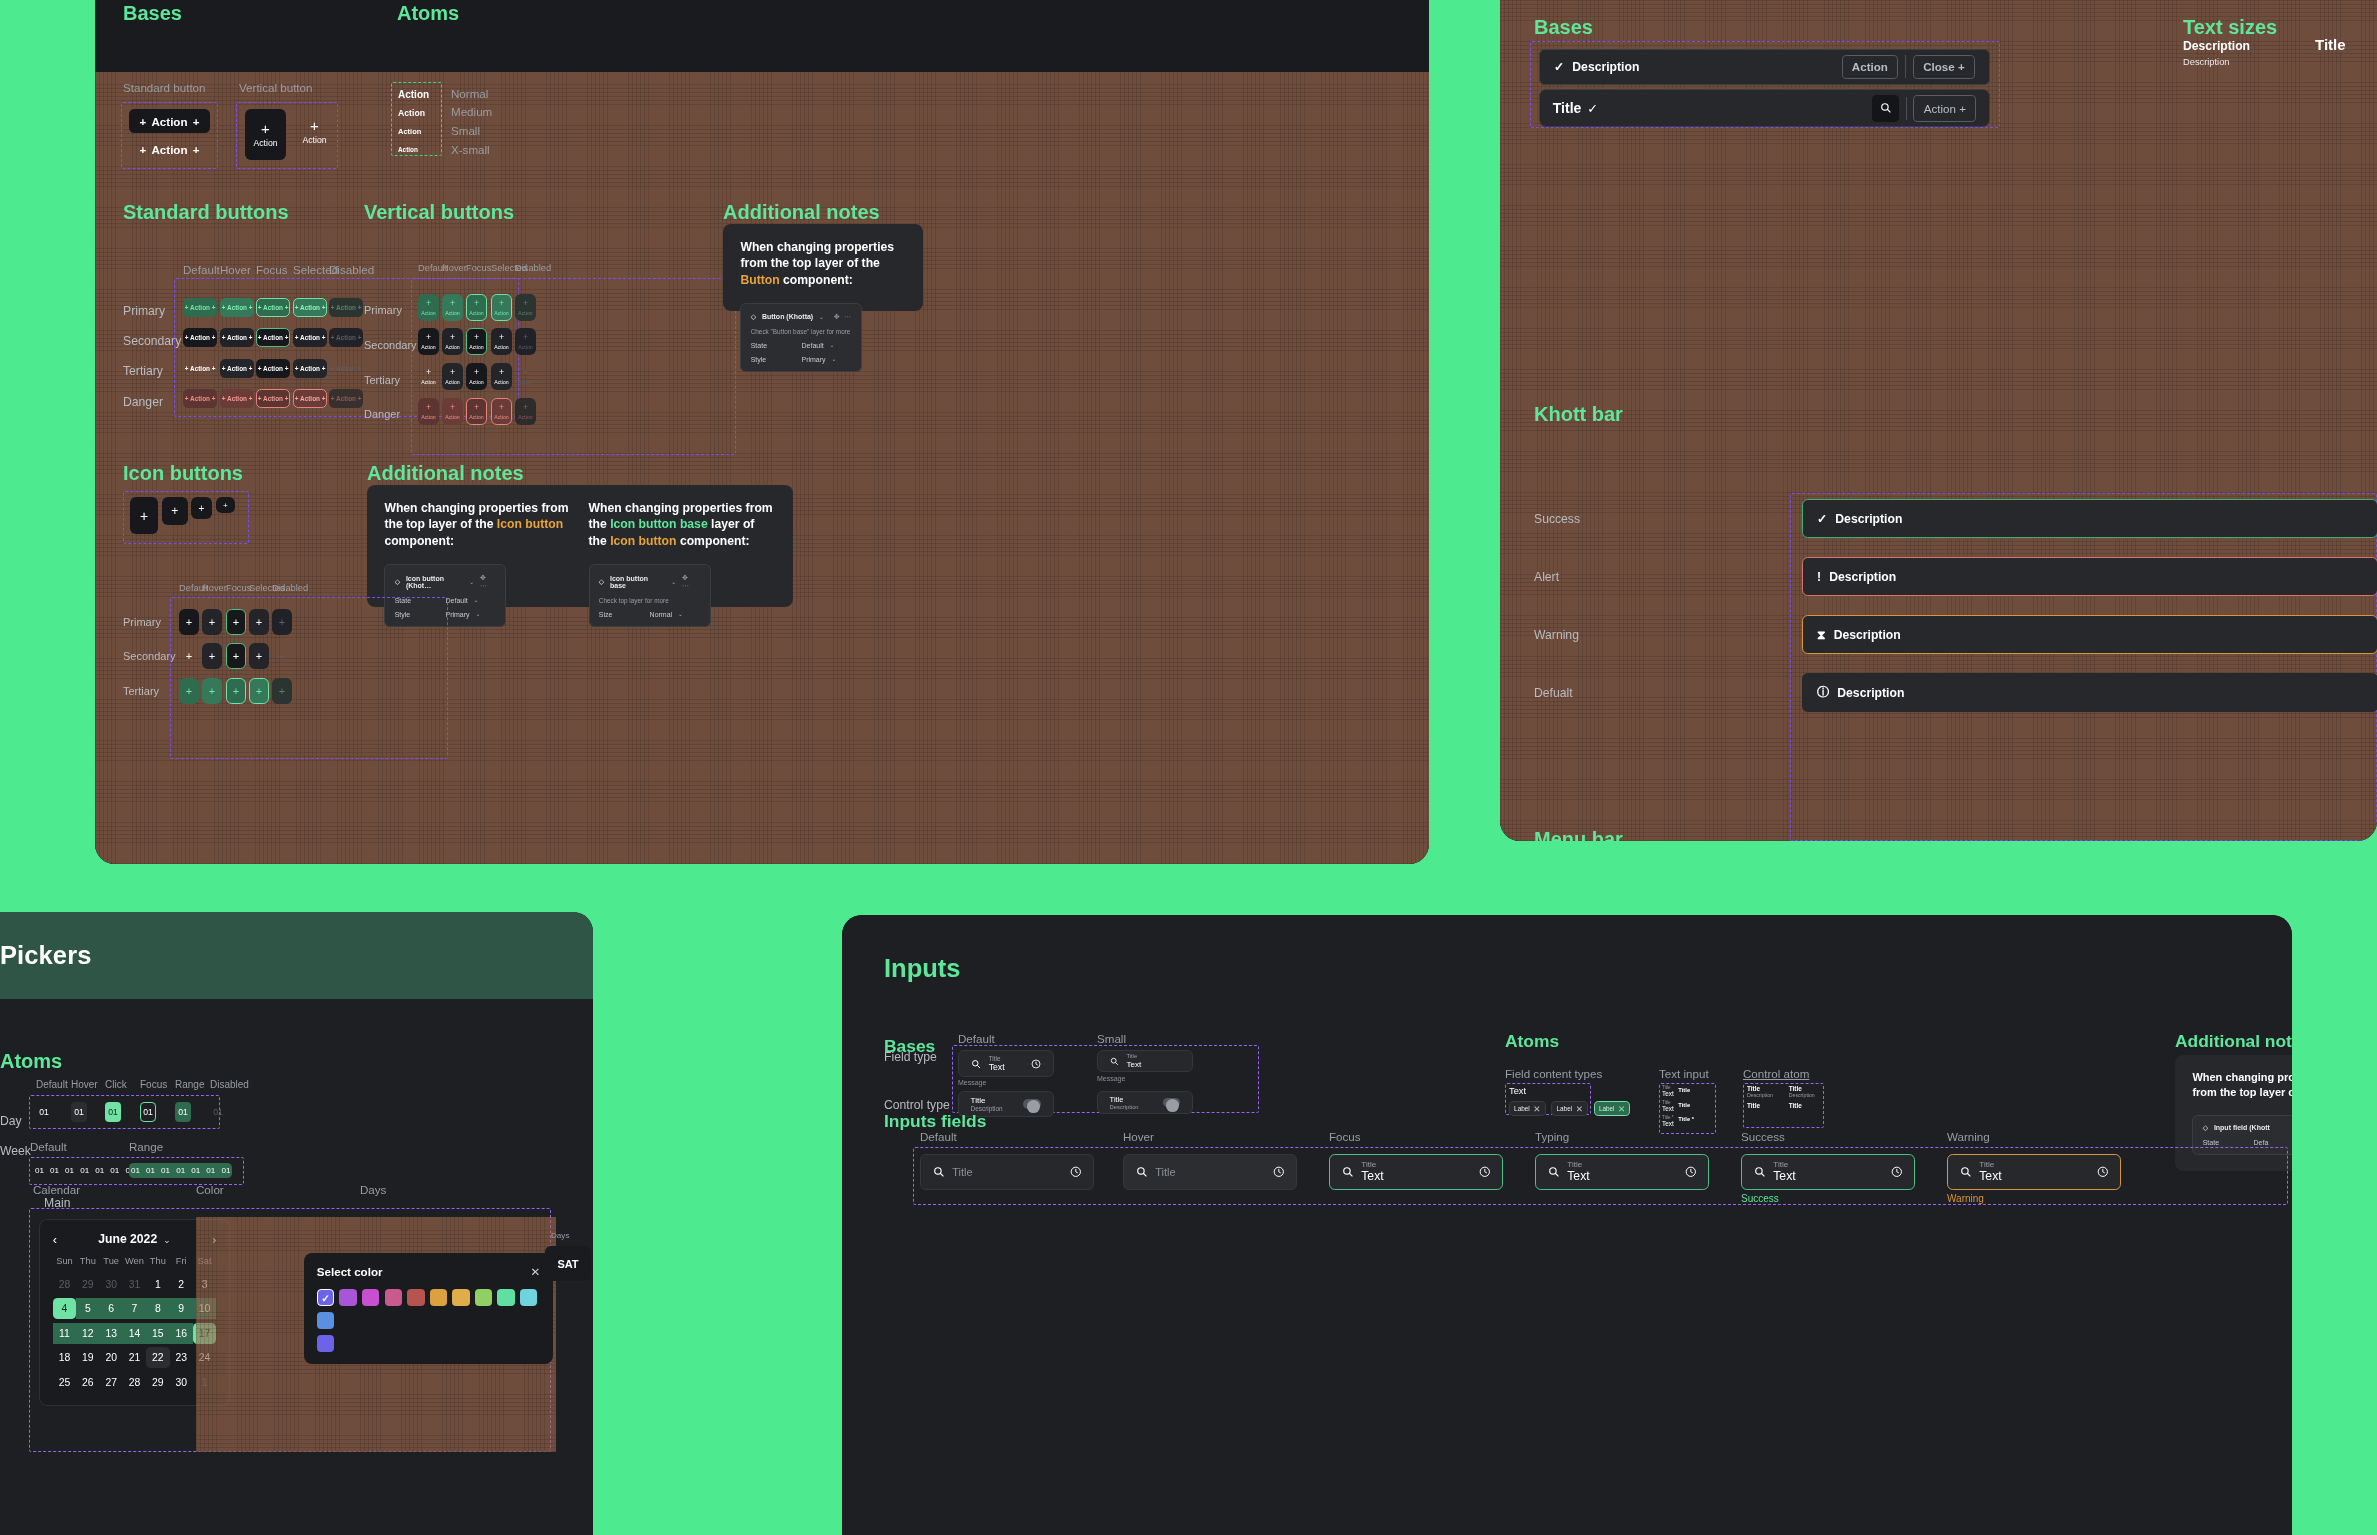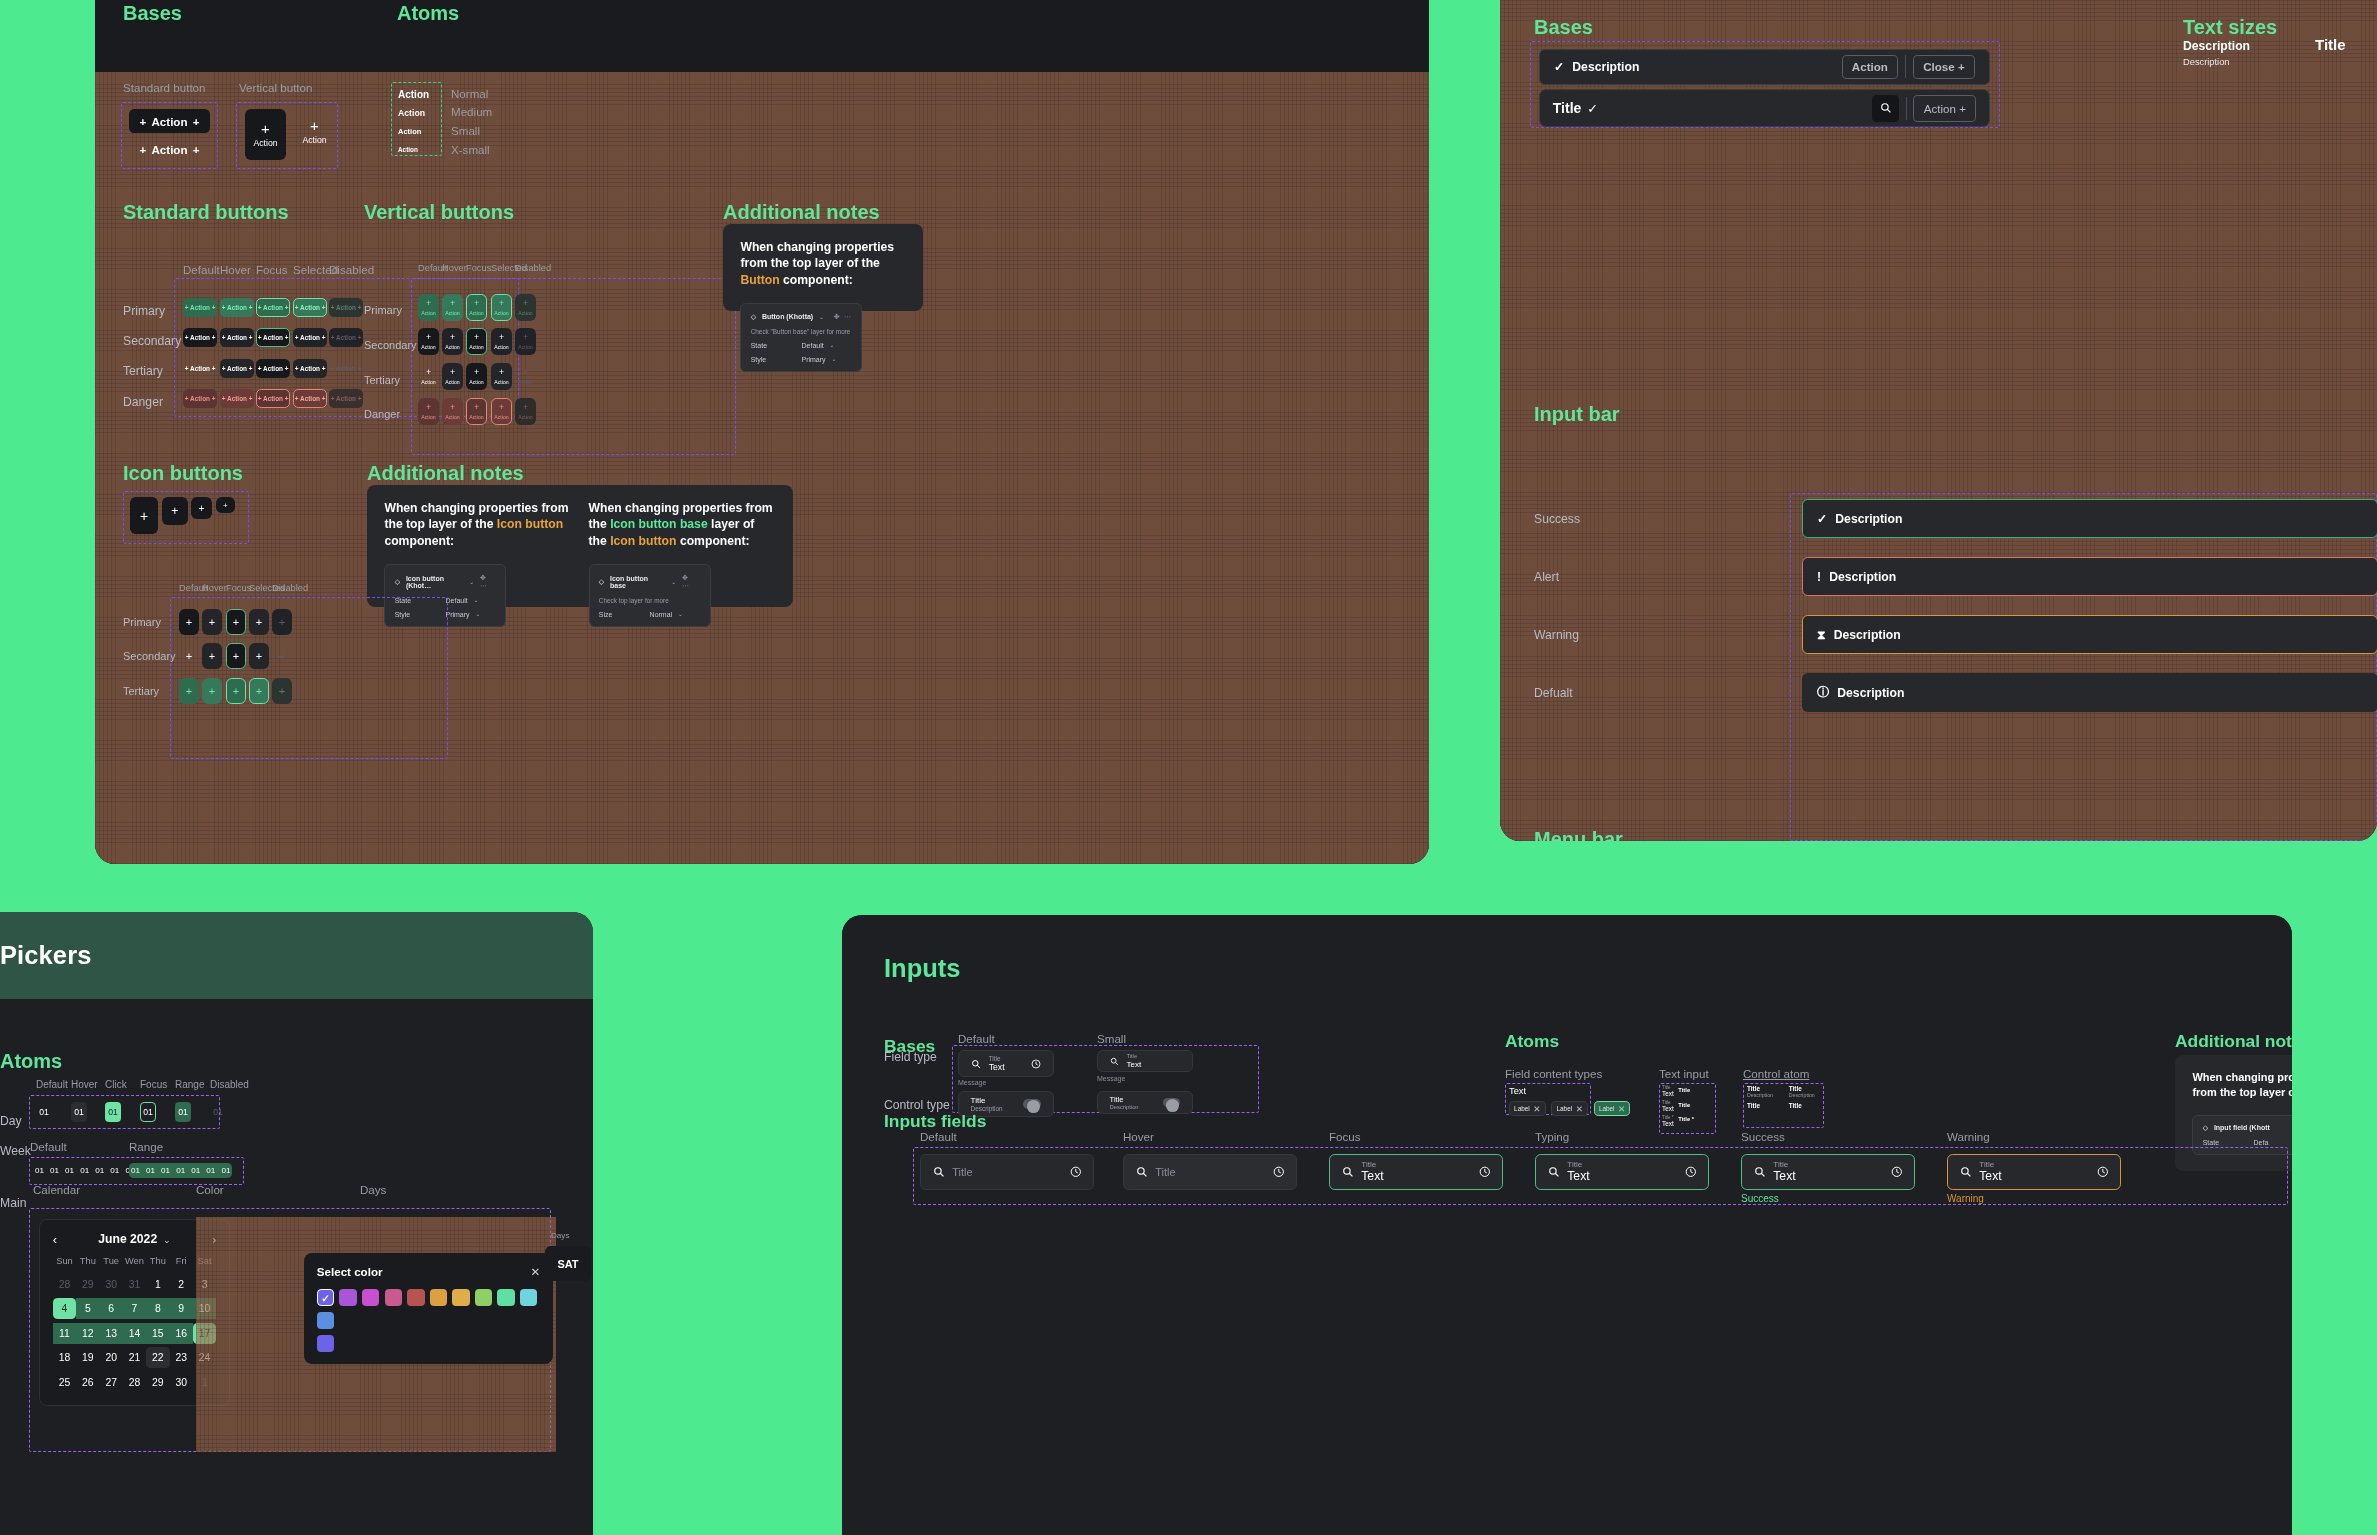--- a/index.html
+++ b/index.html
@@ -667,21 +667,21 @@
         <div class="divider-v"></div>
         <div class="mb-btn">Action +</div>
       </div>
     </div>
 
     <div class="sect" style="left:683px; top:45px;">Text sizes</div>
     <div class="lbl" style="left:683px; top:68px; color:#ffffff; font-weight:700; font-size:12.2px;">Description</div>
     <div class="lbl" style="left:815px; top:65px; color:#ffffff; font-weight:700; font-size:15px;">Title</div>
     <div class="lbl" style="left:683px; top:86px; color:#e9ebee; font-size:9.3px;">Description</div>
 
-    <div class="sect" style="left:34px; top:432px;">Input bar</div>
+    <div class="sect" style="left:34px; top:432px;">Khott bar</div>
     <div class="dashbox" style="left:290px; top:522px; width:587px; height:348px;"></div>
     <div id="toast-rows">
         <div class="rowlbl" style="left:34px;top:541px;font-size:12.2px;">Success</div>
         <div class="toast success" style="left:302px;top:528px;width:576px;height:39px;">
           <span style="font-size:12.2px;">✓</span>
           <span>Description</span>
         </div>
         <div class="rowlbl" style="left:34px;top:599px;font-size:12.2px;">Alert</div>
         <div class="toast alert" style="left:302px;top:586px;width:576px;height:39px;">
           <span style="font-size:12.2px;">!</span>
@@ -747,21 +747,21 @@
           <div class="daycell" style="width:12.8px;height:15px;font-size:8.1px;">01</div>
           <div class="daycell" style="width:12.8px;height:15px;font-size:8.1px;">01</div>
           <div class="daycell" style="width:12.8px;height:15px;font-size:8.1px;">01</div>
           <div class="daycell" style="width:12.8px;height:15px;font-size:8.1px;">01</div>
           <div class="daycell" style="width:12.8px;height:15px;font-size:8.1px;">01</div>
           <div class="daycell" style="width:12.8px;height:15px;font-size:8.1px;">01</div>
           <div class="daycell" style="width:12.8px;height:15px;font-size:8.1px;">01</div>
         </div>
       </div>
 
-    <div class="rowlbl" style="left:35px; top:197px;">Main</div>
+    <div class="rowlbl" style="left:35px; top:197px;padding-left:44px;">Main</div>
     <div class="lbl" style="left:68px; top:184px;">Calendar</div>
     <div class="lbl" style="left:231px; top:184px;">Color</div>
     <div class="lbl" style="left:395px; top:184px;">Days</div>
     <div class="dashbox violet" style="left:64px; top:209px; width:522px; height:244px;"></div>
 
     <div class="calendar" style="left:74px; top:220px;">
       <div class="cal-head">
         <span class="cal-nav">‹</span>
         <span style="display:flex;align-items:center;gap:5.8px;">
           <span class="cal-month">June 2022</span>

